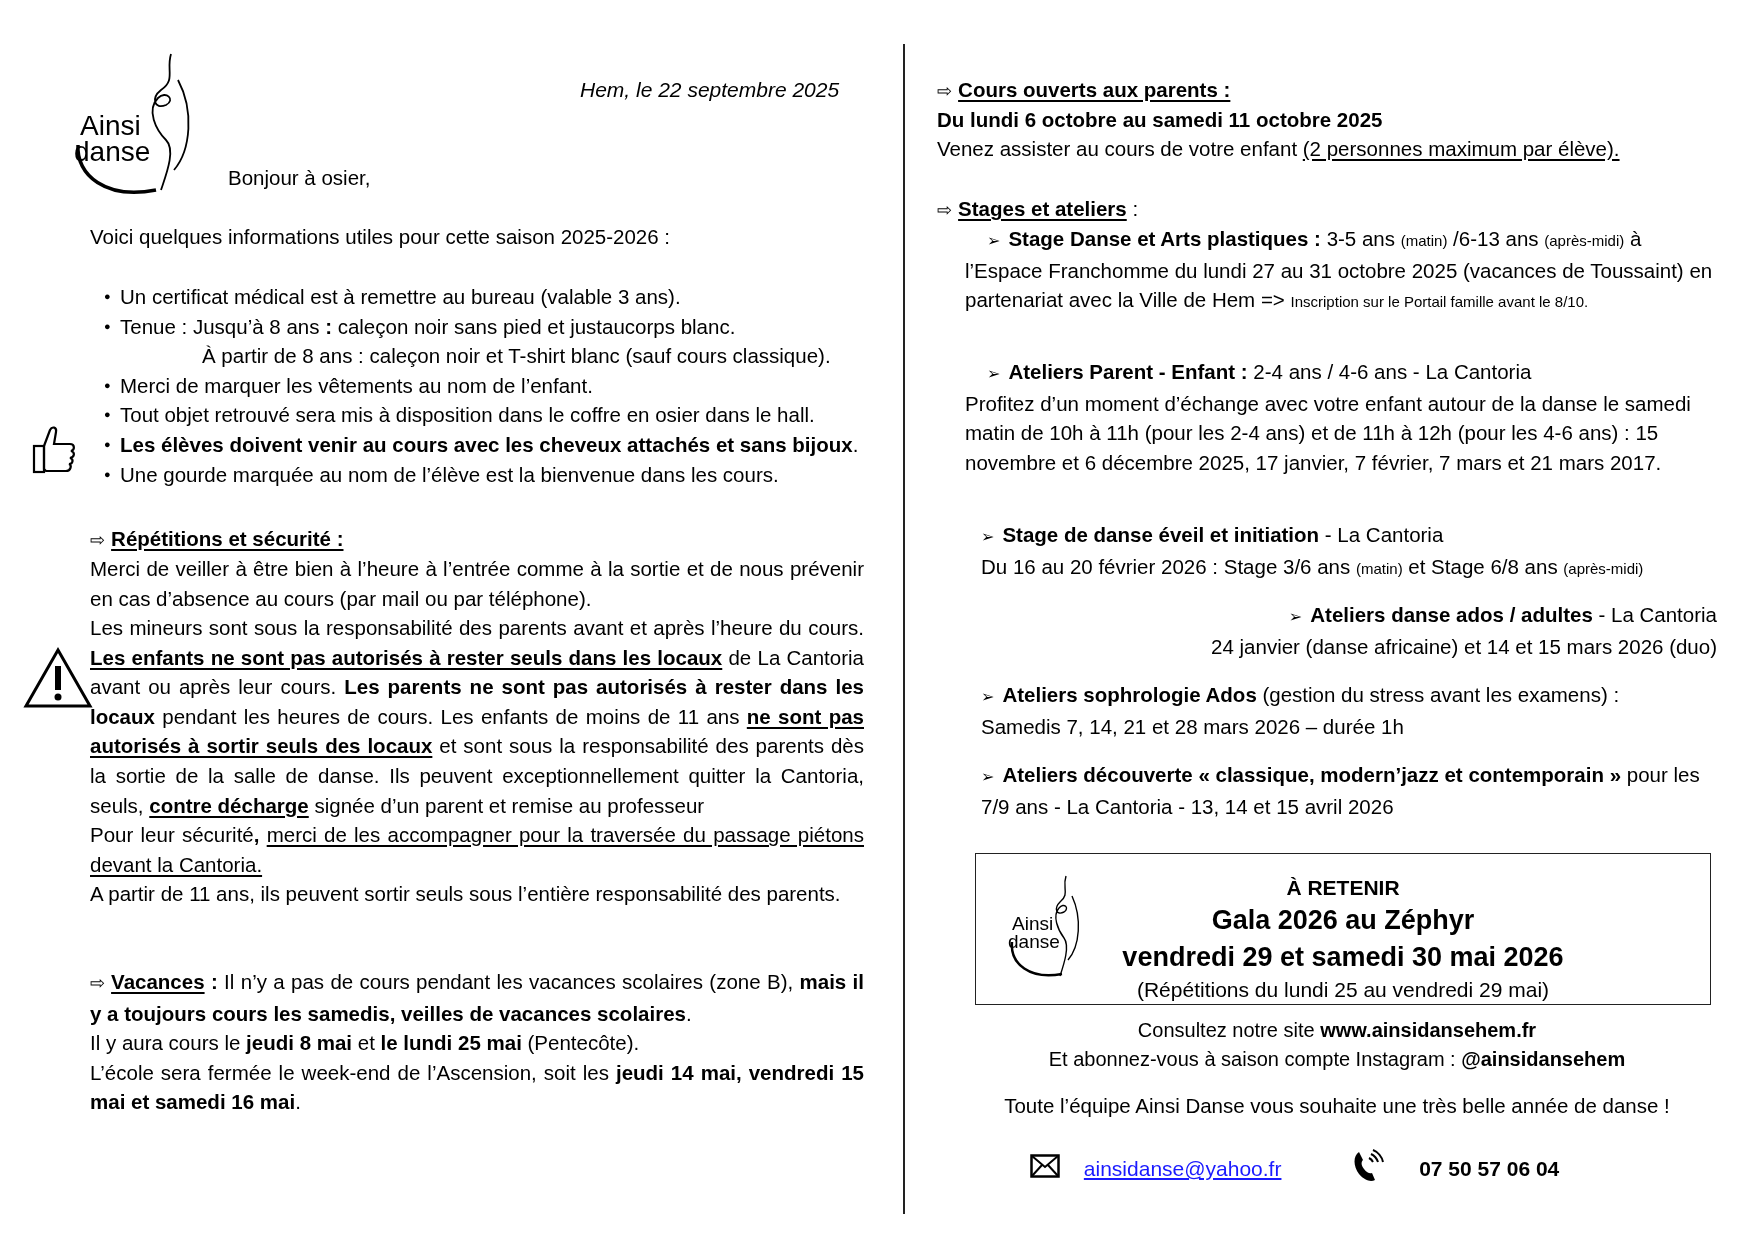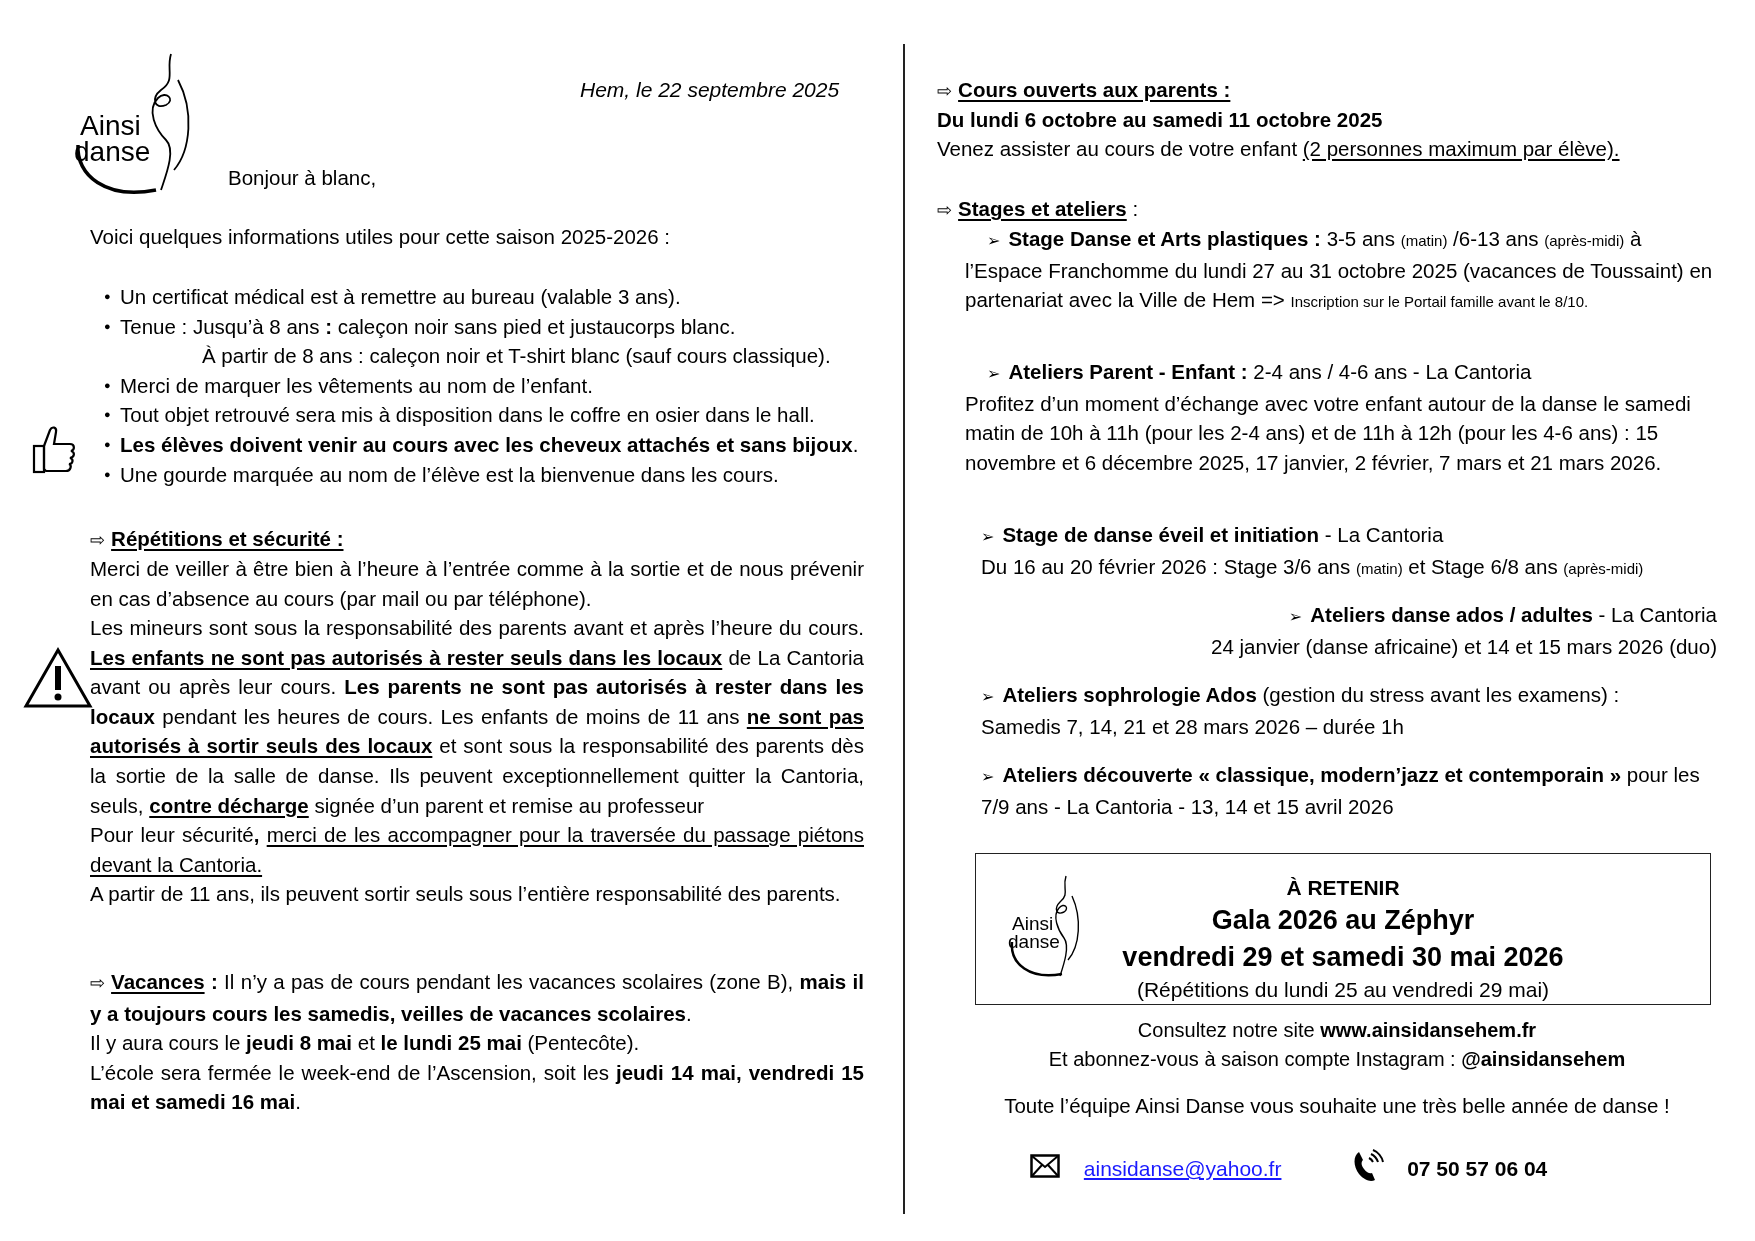--- a/index.html
+++ b/index.html
@@ -38,21 +38,21 @@
     <svg width="140" height="150" viewBox="0 0 140 150">
       <path d="M105 4 C100 20 110 30 95 40 C85 48 88 60 100 55 C110 50 100 40 92 48 C80 60 90 80 100 90 C110 100 100 125 95 140" fill="none" stroke="#000" stroke-width="1.8"></path>
       <path d="M112 30 C128 60 125 100 108 120" fill="none" stroke="#000" stroke-width="1.8"></path>
       <path d="M12 95 C10 125 40 150 90 140" fill="none" stroke="#000" stroke-width="3.5"></path>
     </svg>
     <div class="abs" style="left:14px; top:62px; font-size:28px; line-height:28px;">Ainsi</div>
     <div class="abs" style="left:8px; top:88px; font-size:28px; line-height:28px;">danse</div>
   </div>
 
   <div class="abs" style="left:580px; top:78px; font-size:21px;font-style:italic;">Hem, le 22 septembre 2025</div>
-  <div class="abs" style="left:228px; top:166px; font-size:20.5px;">Bonjour à blanc,</div>
+  <div class="abs" style="left:228px; top:166px; font-size:20.5px;">Bonjour à osier,</div>
 
   <div class="col left">
     <div class="abs" style="top:222px; left:0; width:774px;">Voici quelques informations utiles pour cette saison 2025-2026 :</div>
 
     <ul class="bullet-list abs" style="top:282px; left:14px; width:770px;">
       <li><span>Un certificat médical est à remettre au bureau (valable 3 ans).</span></li>
       <li>
         <span>Tenue :  Jusqu’à 8 ans </span><b>:</b><span> caleçon noir sans pied et justaucorps blanc.</span>
       </li>
       <li class="nodot" style="padding-left:98px;"><span>À partir de 8 ans : caleçon noir et T-shirt blanc (sauf cours classique).</span></li>
@@ -112,21 +112,21 @@
     <div class="abs" style="top:194px; left:0;">
       <span class="arrow">⇨</span><b class="u">Stages et ateliers</b><span> :</span>
     </div>
 
     <div class="abs" style="top:224px; left:28px; width:752px; text-indent:22px;">
       <span class="tri">➢</span><b>Stage Danse et Arts plastiques :</b><span> 3-5 ans </span><span class="small">(matin)</span><span> /6-13 ans </span><span class="small">(après-midi)</span><span> à l’Espace Franchomme du lundi 27 au 31 octobre 2025 (vacances de Toussaint) en partenariat avec la Ville de Hem =&gt; </span><span class="small">Inscription sur le Portail famille avant le 8/10.</span>
     </div>
 
     <div class="abs" style="top:357px; left:28px; width:752px; text-indent:22px;">
       <span class="tri">➢</span><b>Ateliers Parent - Enfant :</b><span> 2-4 ans / 4-6 ans - La Cantoria</span>
-      <div style="text-indent:0;">Profitez d’un moment d’échange avec votre enfant autour de la danse le samedi matin de 10h à 11h (pour les 2-4 ans) et de 11h à 12h (pour les 4-6 ans) : 15 novembre et 6 décembre 2025, 17 janvier, 2 février, 7 mars et 21 mars 2026.</div>
+      <div style="text-indent:0;">Profitez d’un moment d’échange avec votre enfant autour de la danse le samedi matin de 10h à 11h (pour les 2-4 ans) et de 11h à 12h (pour les 4-6 ans) : 15 novembre et 6 décembre 2025, 17 janvier, 7 février, 7 mars et 21 mars 2017.</div>
     </div>
 
     <div class="abs" style="top:520px; left:44px; width:736px; text-indent:0;">
       <span class="tri">➢</span><b>Stage de danse éveil et initiation</b><span> - La Cantoria</span>
       <div><span>Du 16 au 20 février 2026 : Stage 3/6 ans </span><span class="small">(matin)</span><span> et Stage 6/8 ans </span><span class="small">(après-midi)</span></div>
     </div>
 
     <div class="abs" style="top:600px; left:44px; width:736px;text-align:right;">
       <span class="tri">➢</span><b>Ateliers danse ados / adultes</b><span> - La Cantoria</span>
       <div>24 janvier (danse africaine) et 14 et 15 mars 2026 (duo)</div>
@@ -171,19 +171,19 @@
           <path d="M2 2 L15 13 L28 2 M2 22 L12 11 M28 22 L18 11" fill="none" stroke="#000" stroke-width="2"></path>
         </svg>
     </span>
     <a class="link" style="margin-left:18px;">ainsidanse@yahoo.fr</a>
     <span class="icon" style="margin-left:64px;">
       <svg width="34" height="36" viewBox="0 0 34 36">
           <path d="M8 4 C2 8 2 18 8 26 C14 33 20 34 24 32 L21 25 C19 26 16 25 13 21 C10 17 10 14 12 12 Z" fill="#000"></path>
           <path d="M20 6 C24 8 26 11 27 14 M22 2 C27 4 31 9 32 14 M18 10 C20 11 21 12 22 14" fill="none" stroke="#000" stroke-width="2"></path>
         </svg>
     </span>
-    <b style="margin-left:16px;text-align:center;">07 50 57 06 04</b>
+    <b style="margin-left:28px;text-align:center;">07 50 57 06 04</b>
   </div>
 </div>
 
 <style>
   .bullet-list li.nodot::before { content:""; }
 </style>
 
 </body></html>

